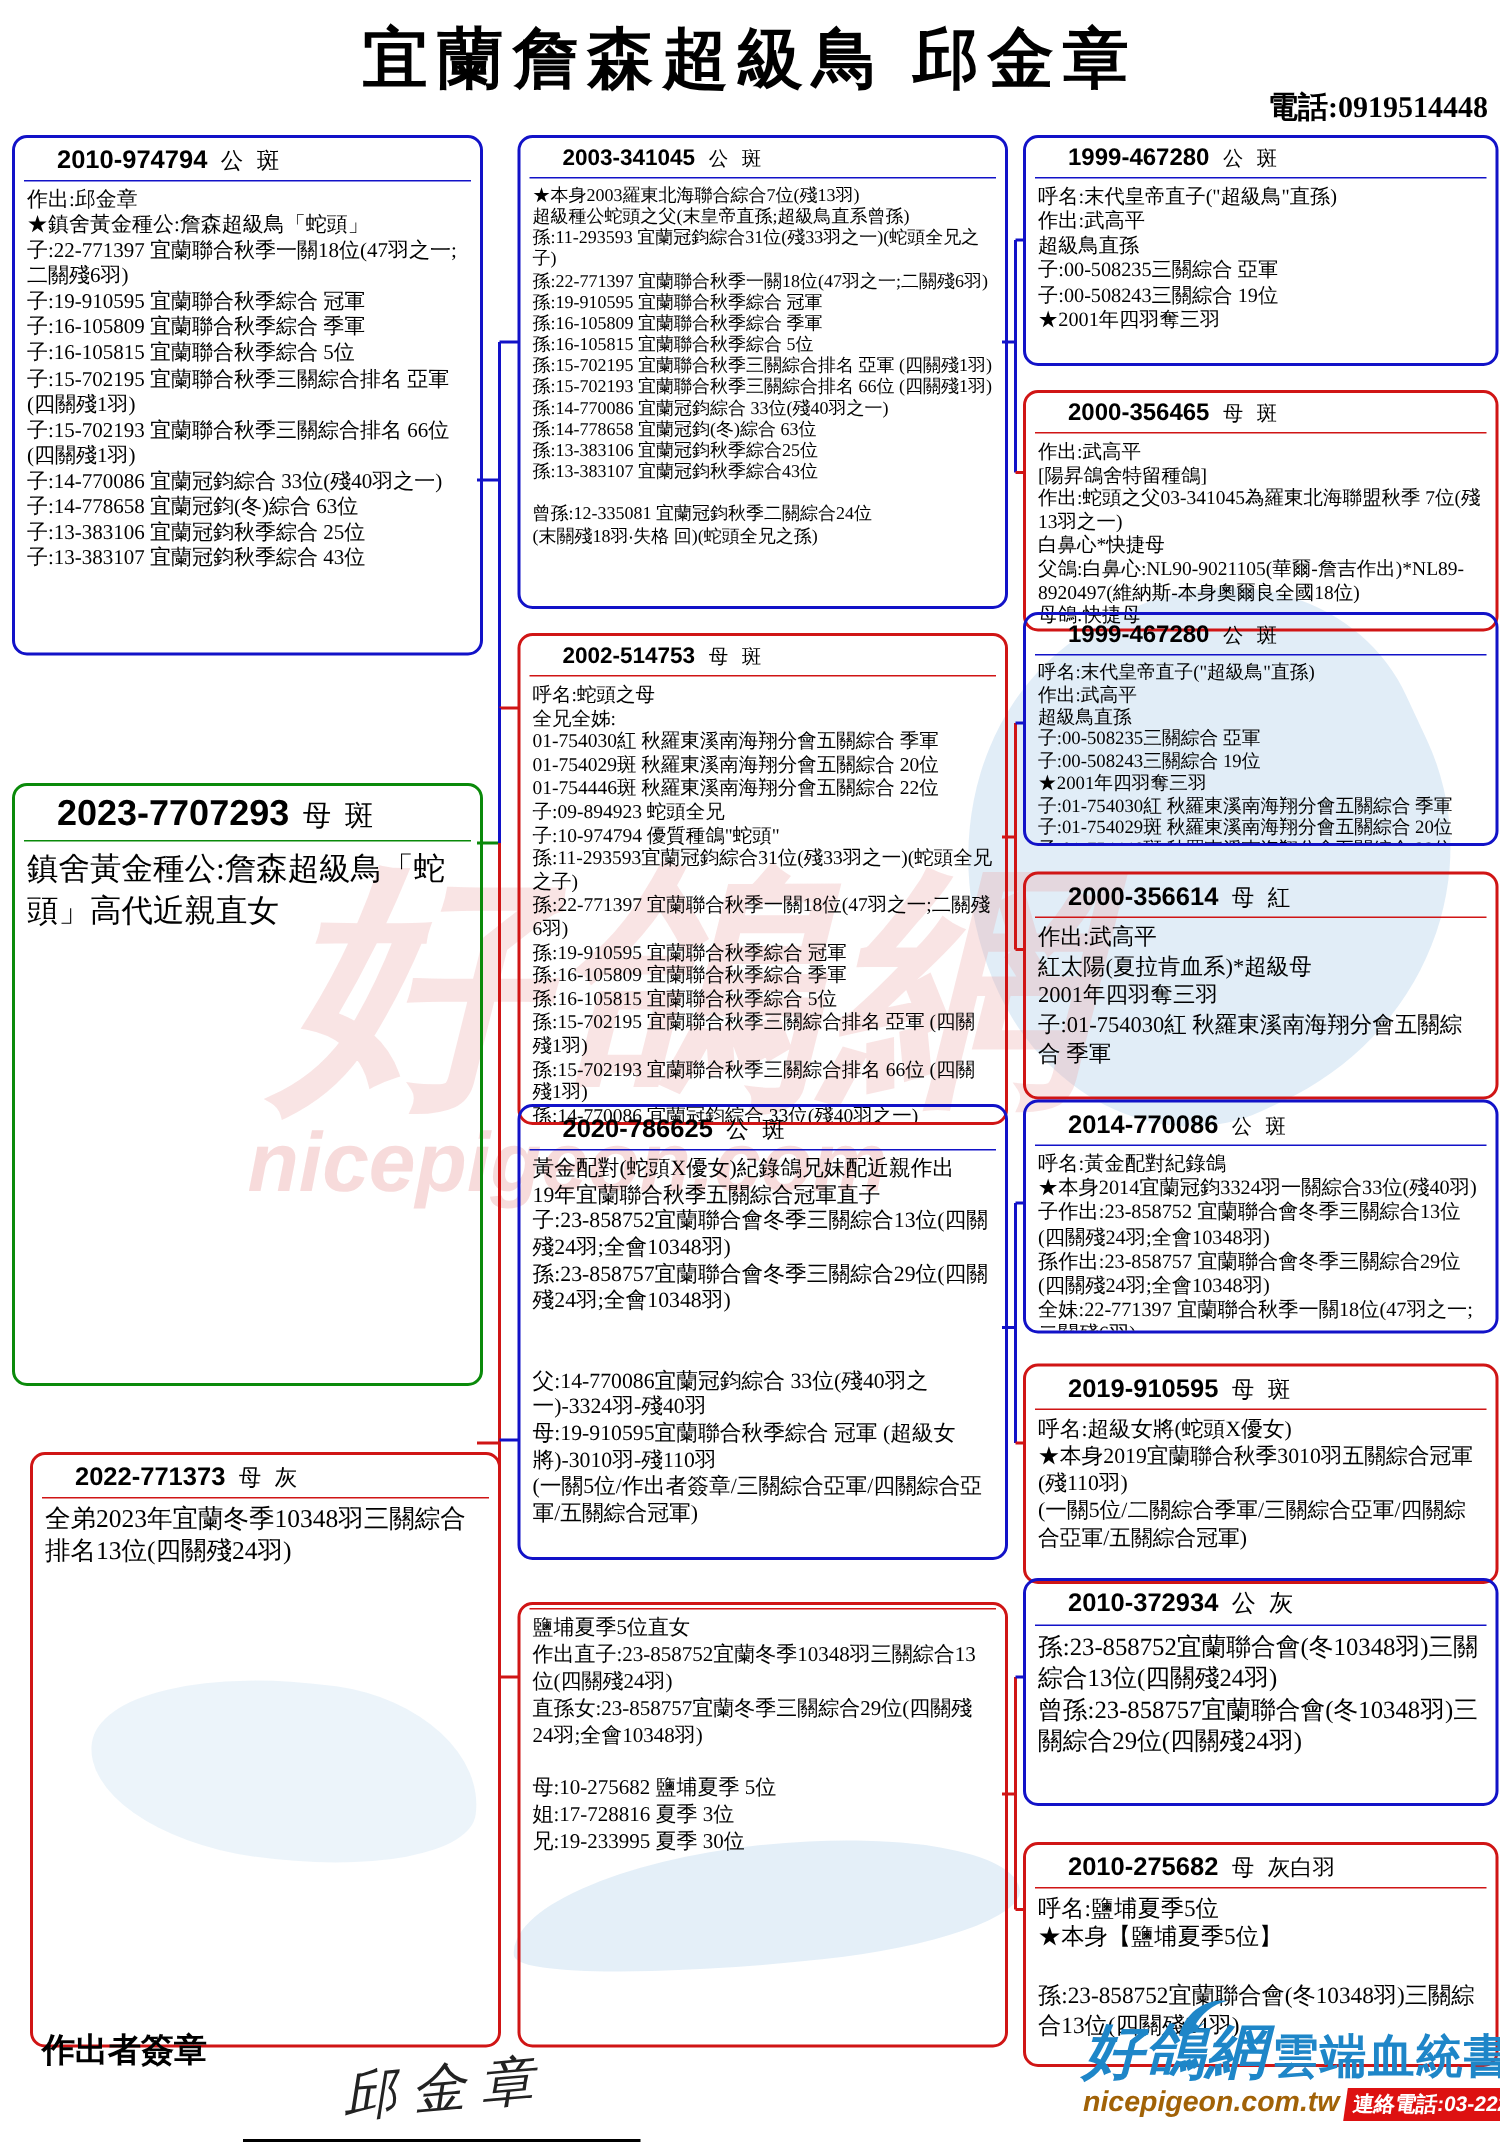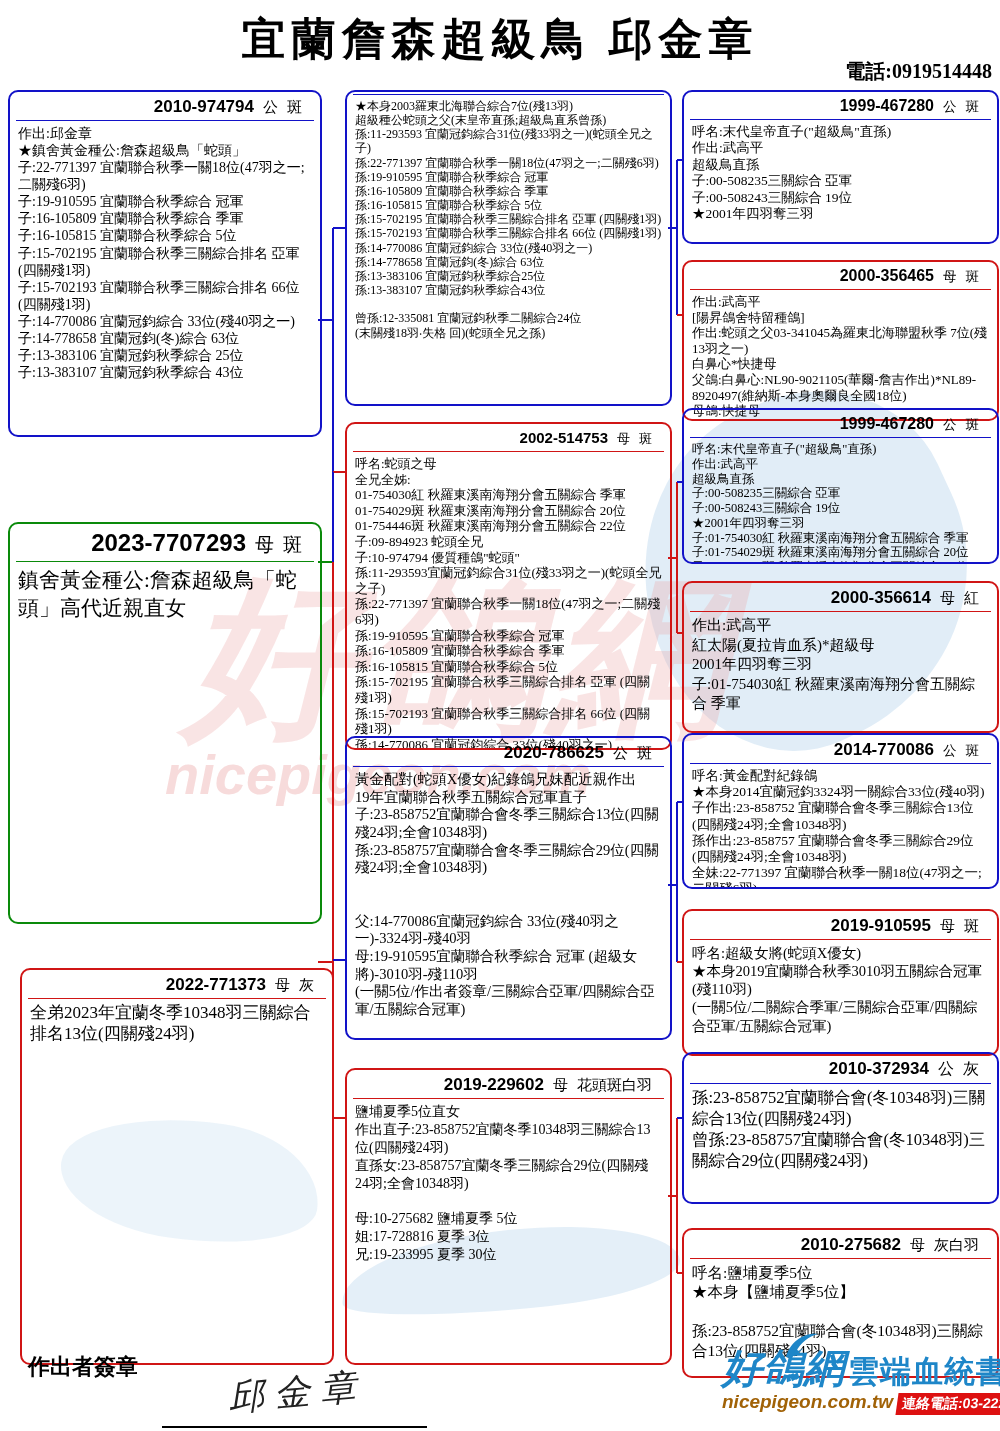--- a/index.html
+++ b/index.html
@@ -17,21 +17,21 @@
   .wm-blob1{left:640px;top:400px;width:330px;height:340px;background:rgba(120,175,220,.22);
        border-radius:55% 45% 60% 40%/60% 40% 55% 45%;transform:rotate(-25deg);}
   .wm-blob2{left:340px;top:1230px;width:340px;height:80px;background:rgba(120,175,220,.20);
        border-radius:50% 50% 40% 60%/70% 60% 40% 30%;transform:rotate(-6deg);}
   .wm-blob3{left:60px;top:1120px;width:260px;height:120px;background:rgba(120,175,220,.14);
        border-radius:60% 40% 55% 45%/50% 60% 40% 50%;transform:rotate(8deg);}
   svg.conn{position:absolute;left:0;top:0;z-index:1;}
   
   .box{position:absolute;z-index:2;border:2px solid;border-radius:10px;overflow:hidden;
        background:transparent;}
-  .hd{padding:5px 18px 1px;text-align:right;}
+  .hd{padding:5px 28px 1px;}
   .ring{font-family:"Liberation Sans","DejaVu Sans",sans-serif;font-weight:bold;font-size:17px;}
   .sexf{font-size:15px;margin-left:9px;}
   .rule{border-top:1px solid;margin:2px 6px 1px;}
   .bd{padding:3px 8px 4px;white-space:pre-wrap;line-height:1.22;}
   .male{border-color:#1212c8;} .male .rule{border-color:#1212c8;}
   .female{border-color:#d01515;margin-top:16px;} .female .rule{border-color:#d01515;}
   .subj{border-color:#0a8a0a;} .subj .rule{border-color:#0a8a0a;}
   .subj .ring{font-size:24px;} .subj .sexf{font-size:19px;}
   
   .sig-label{position:absolute;left:28px;top:1352px;font-size:22px;font-weight:bold;z-index:3;}
@@ -121,20 +121,21 @@
   <div class="bd" style="font-size:21px;line-height:1.35">鎮舍黃金種公:詹森超級鳥「蛇頭」高代近親直女</div>
 </div>
 
 <div class="box female" style="left:20px;top:952px;width:310px;height:393px">
   <div class="hd"><span class="ring">2022-771373</span><span class="sexf">母</span><span class="sexf">灰</span></div>
   <div class="rule"></div>
   <div class="bd" style="font-size:17px">全弟2023年宜蘭冬季10348羽三關綜合排名13位(四關殘24羽)</div>
 </div>
 
 <div class="box male" style="left:345px;top:90px;width:323px;height:312px">
+  <div class="hd"><span class="ring" style="font-size:15px">2003-341045</span><span class="sexf" style="font-size:13px">公</span><span class="sexf" style="font-size:13px">斑</span></div>
   <div class="rule"></div>
   <div class="bd" style="font-size:12px;line-height:1.18">★本身2003羅東北海聯合綜合7位(殘13羽)
 超級種公蛇頭之父(末皇帝直孫;超級鳥直系曾孫)
 孫:11-293593 宜蘭冠鈞綜合31位(殘33羽之一)(蛇頭全兄之子)
 孫:22-771397 宜蘭聯合秋季一關18位(47羽之一;二關殘6羽)
 孫:19-910595 宜蘭聯合秋季綜合 冠軍
 孫:16-105809 宜蘭聯合秋季綜合 季軍
 孫:16-105815 宜蘭聯合秋季綜合 5位
 孫:15-702195 宜蘭聯合秋季三關綜合排名 亞軍 (四關殘1羽)
 孫:15-702193 宜蘭聯合秋季三關綜合排名 66位 (四關殘1羽)
@@ -176,21 +177,20 @@
 子:23-858752宜蘭聯合會冬季三關綜合13位(四關殘24羽;全會10348羽)
 孫:23-858757宜蘭聯合會冬季三關綜合29位(四關殘24羽;全會10348羽)
 
 
 父:14-770086宜蘭冠鈞綜合 33位(殘40羽之一)-3324羽-殘40羽
 母:19-910595宜蘭聯合秋季綜合 冠軍 (超級女將)-3010羽-殘110羽
 (一關5位/作出者簽章/三關綜合亞軍/四關綜合亞軍/五關綜合冠軍)</div>
 </div>
 
 <div class="box female" style="left:345px;top:1052px;width:323px;height:293px">
-  <div class="hd"><span class="ring">2019-229602</span><span class="sexf">母</span><span class="sexf">花頭斑白羽</span></div>
   <div class="rule"></div>
   <div class="bd" style="font-size:14px;line-height:1.28">鹽埔夏季5位直女
 作出直子:23-858752宜蘭冬季10348羽三關綜合13位(四關殘24羽)
 直孫女:23-858757宜蘭冬季三關綜合29位(四關殘24羽;全會10348羽)
 
 母:10-275682 鹽埔夏季 5位
 姐:17-728816 夏季 3位
 兄:19-233995 夏季 30位</div>
 </div>
 

